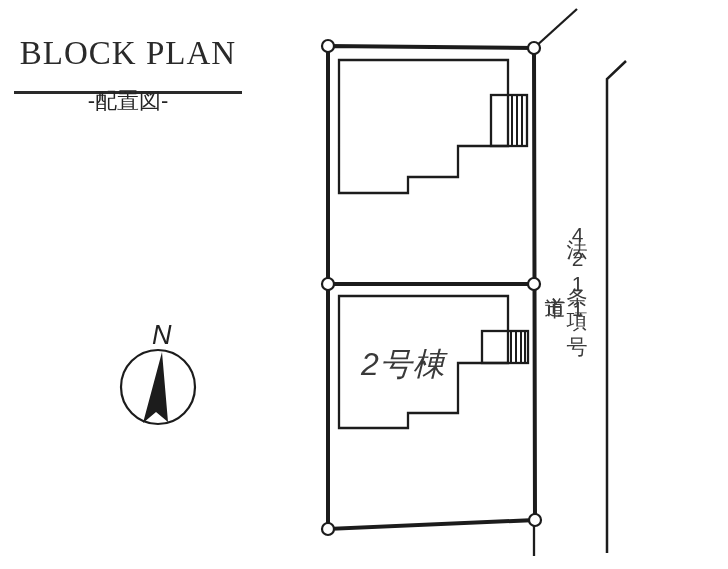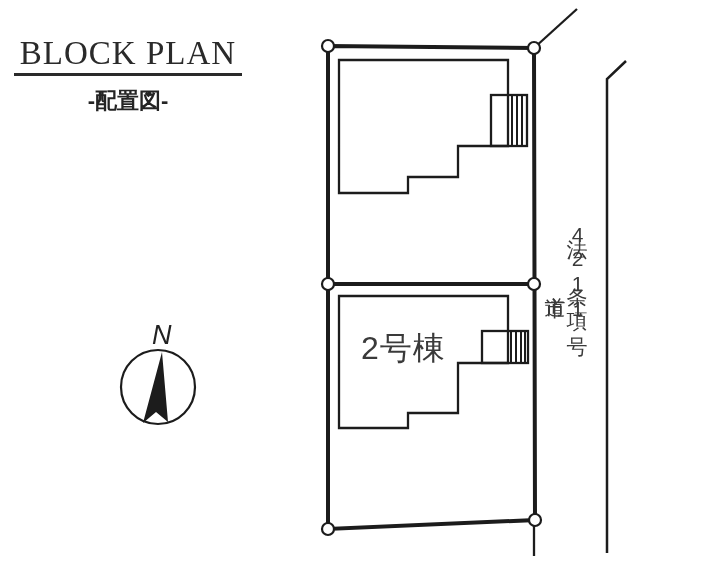--- a/index.html
+++ b/index.html
@@ -31,38 +31,38 @@
   .title {
     left: 14px;
     top: 37px;
     width: 228px;
     text-align: center;
     font-family: "Liberation Serif", serif;
     font-size: 33px;
     letter-spacing: 1px;
     color: #2a2a2a;
     border-bottom: 3px solid #2a2a2a;
-    padding-bottom: 3px;
+    padding-bottom: 21px;
   }
   .subtitle {
     left: 14px;
     top: 90px;
     width: 228px;
     text-align: center;
     font-size: 22px;
-    font-weight: bold;
+    font-weight: normal;
     color: #242424;
   }
   .bldg-label {
     font-size: 32px;
     color: #3a3a3a;
     letter-spacing: 1px;
   }
   .bldg1 { left: 376px; top: 88px; }
-  .bldg2 { left: 361px; top: 332px; }
+  .bldg2 { left: 361px; top: 348px; font-style: italic; }
   .vtext {
     writing-mode: vertical-rl;
     text-orientation: upright;
     font-size: 21px;
     color: #3a3a3a;
     letter-spacing: 1px;
   }
   .road-law { left: 567px; top: 222px; }
   .road-type { left: 545px; top: 280px; }
   .north {

